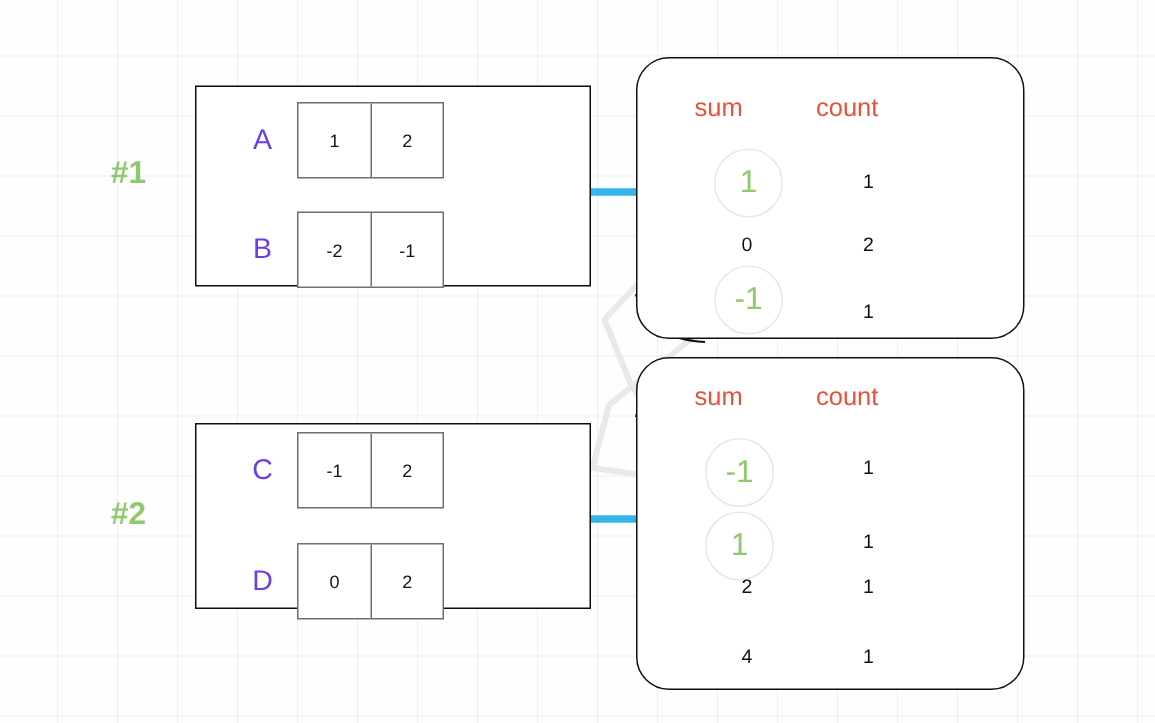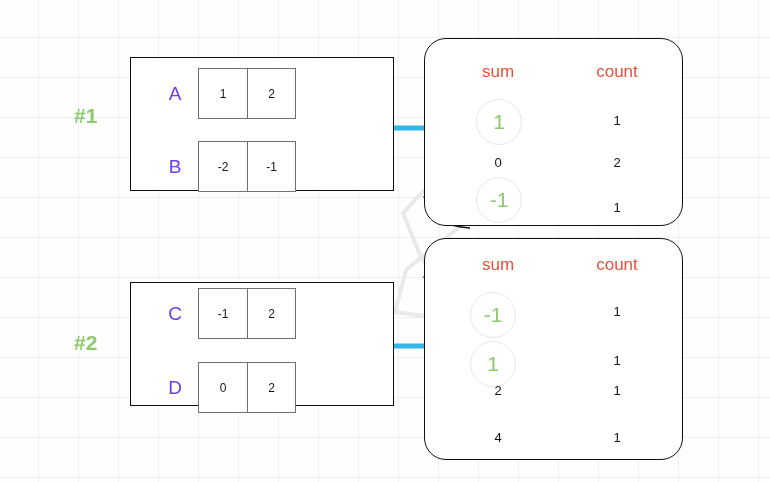--- a/index.html
+++ b/index.html
@@ -101,25 +101,24 @@
     box-sizing: border-box;
   }
   #agg-panel-1 { left: 424px; top: 38px; width: 259px; height: 188px; }
   #agg-panel-2 { left: 424px; top: 238px; width: 259px; height: 222px; }
 
   .agg-head {
     position: absolute;
     color: #e8513a;
     font-size: 17px;
     font-family: "Liberation Sans", sans-serif;
-    text-align: center;
     width: 70px;
   }
   .col-sum-x  { left: 463px; }
-  .col-cnt-x  { left: 582px; }
+  .col-cnt-x  { left: 544px; }
 
   .agg-cell {
     position: absolute;
     width: 70px;
     text-align: center;
     font-size: 13px;
     color: #111111;
     font-family: "Liberation Sans", sans-serif;
   }
 

